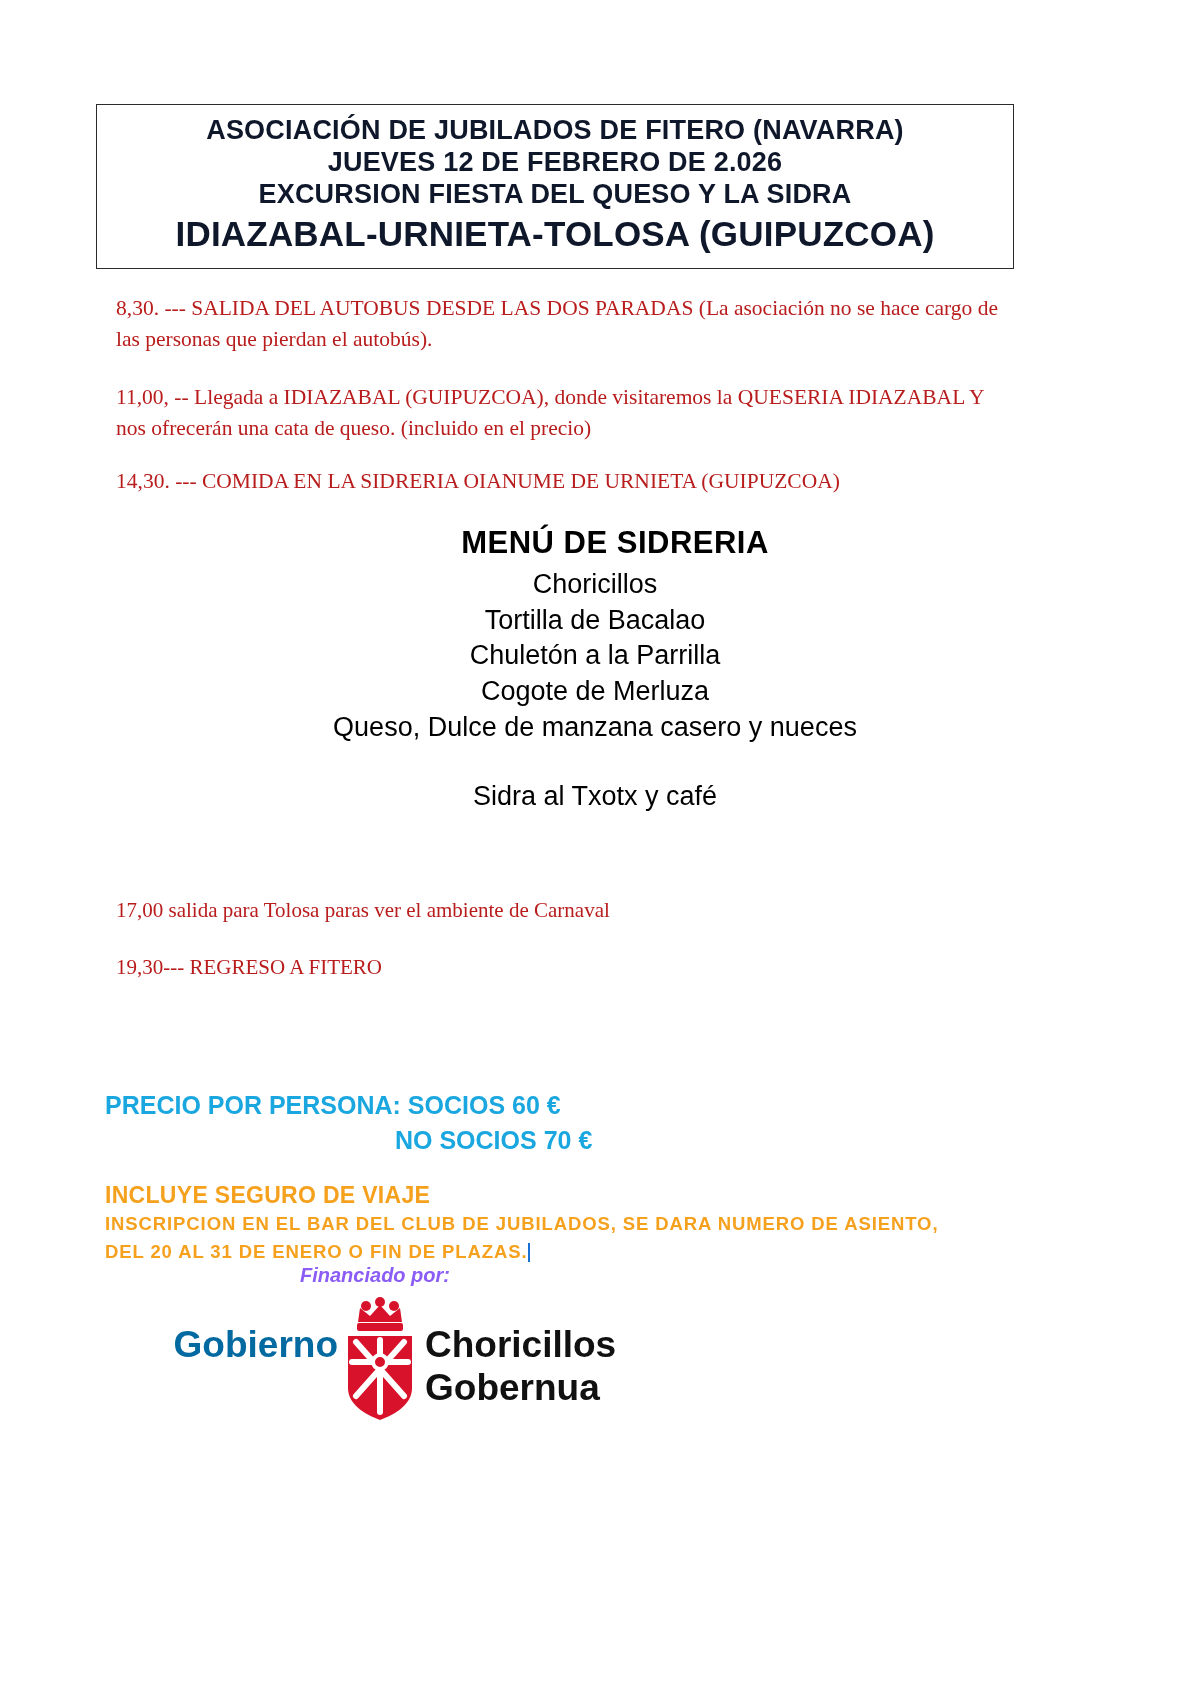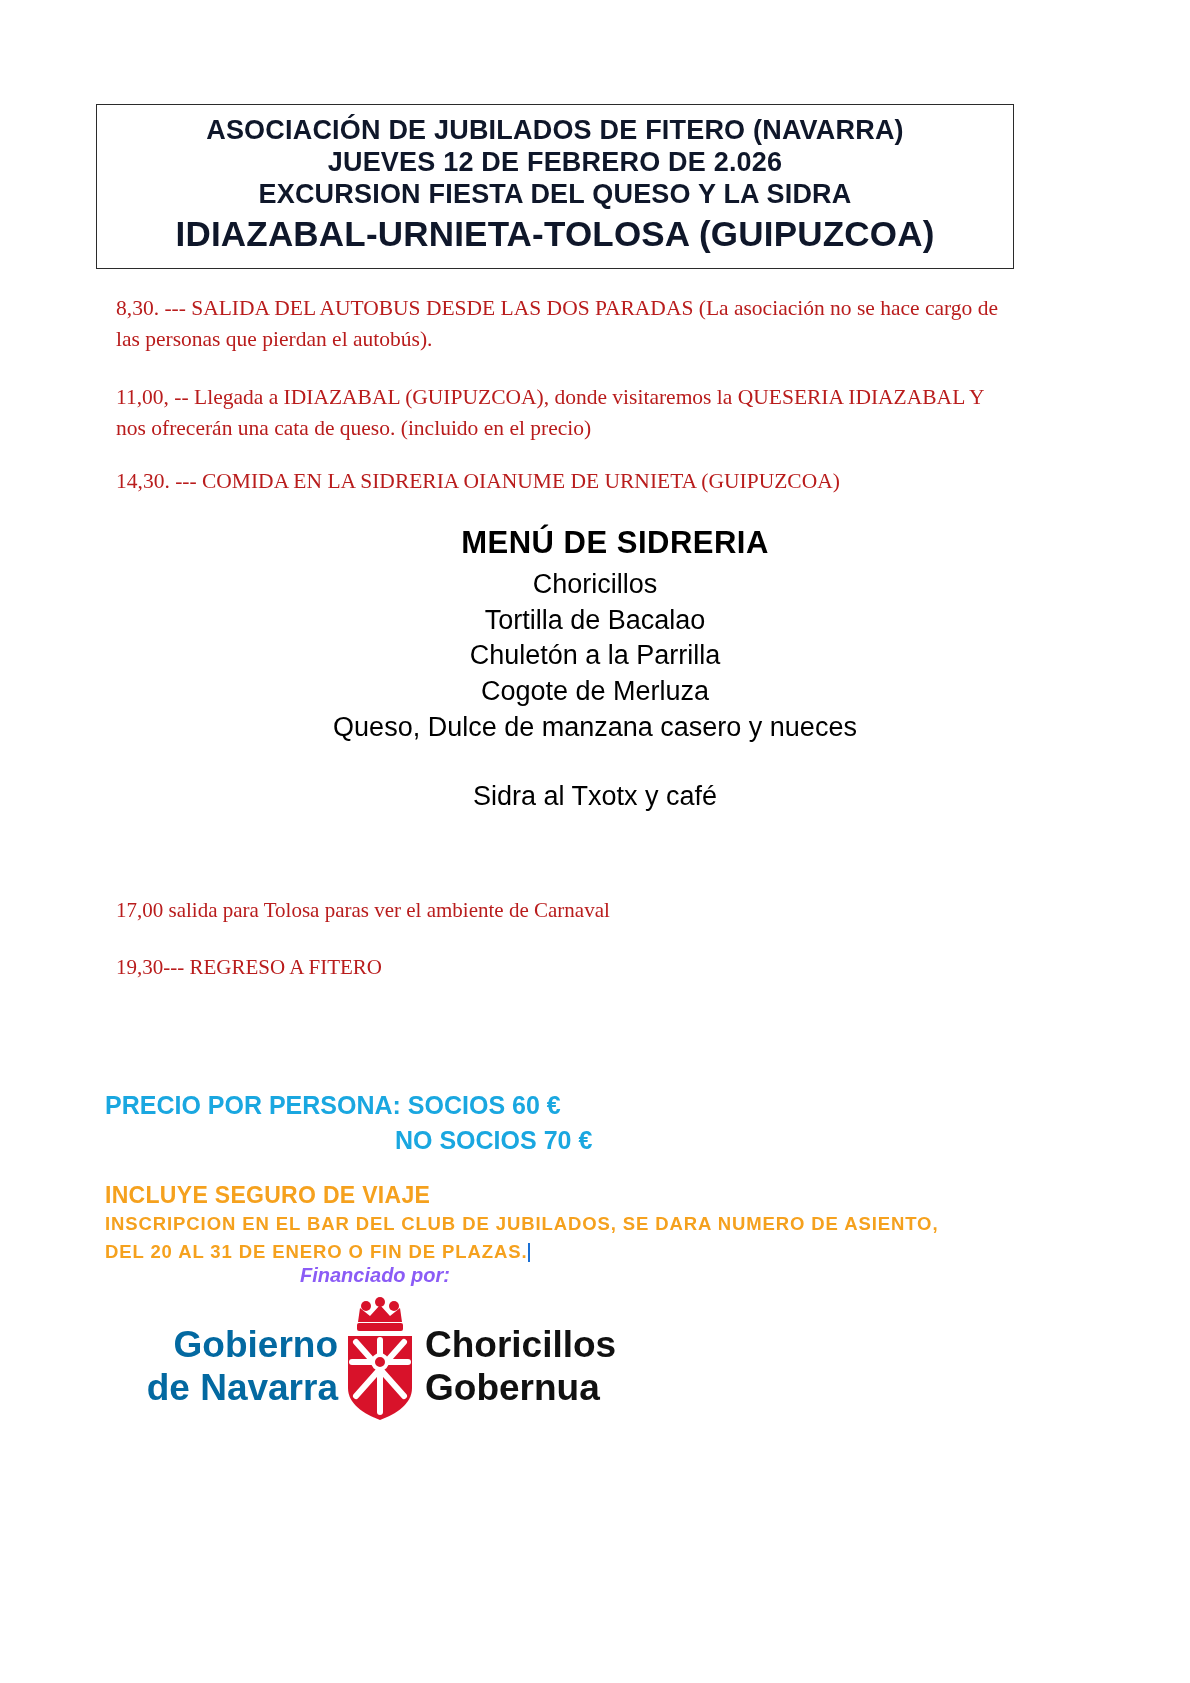--- a/index.html
+++ b/index.html
@@ -216,21 +216,20 @@
     <div class="includes-title">INCLUYE SEGURO DE VIAJE</div>
     <div class="includes-sub">INSCRIPCION EN EL BAR DEL CLUB DE JUBILADOS, SE DARA NUMERO DE ASIENTO,</div>
     <div class="includes-sub"><span>DEL 20 AL 31 DE ENERO O FIN DE PLAZAS.</span><span class="caret"></span></div>
   </div>
 
   <div class="financed">Financiado por:</div>
 
   <div class="logo-wrap">
     <div class="logo-text-left">
       <div>Gobierno</div>
-      <div>de Navarra</div>
     </div>
 
     <svg class="shield" viewBox="0 0 84 126">
 
       <g fill="#d8122a">
         <circle cx="28" cy="10" r="5"></circle>
         <circle cx="42" cy="6" r="5"></circle>
         <circle cx="56" cy="10" r="5"></circle>
         <path d="M20 26 L22 12 L32 20 L42 9 L52 20 L62 12 L64 26 Z"></path>
         <rect x="19" y="27" width="46" height="8" rx="2"></rect>

